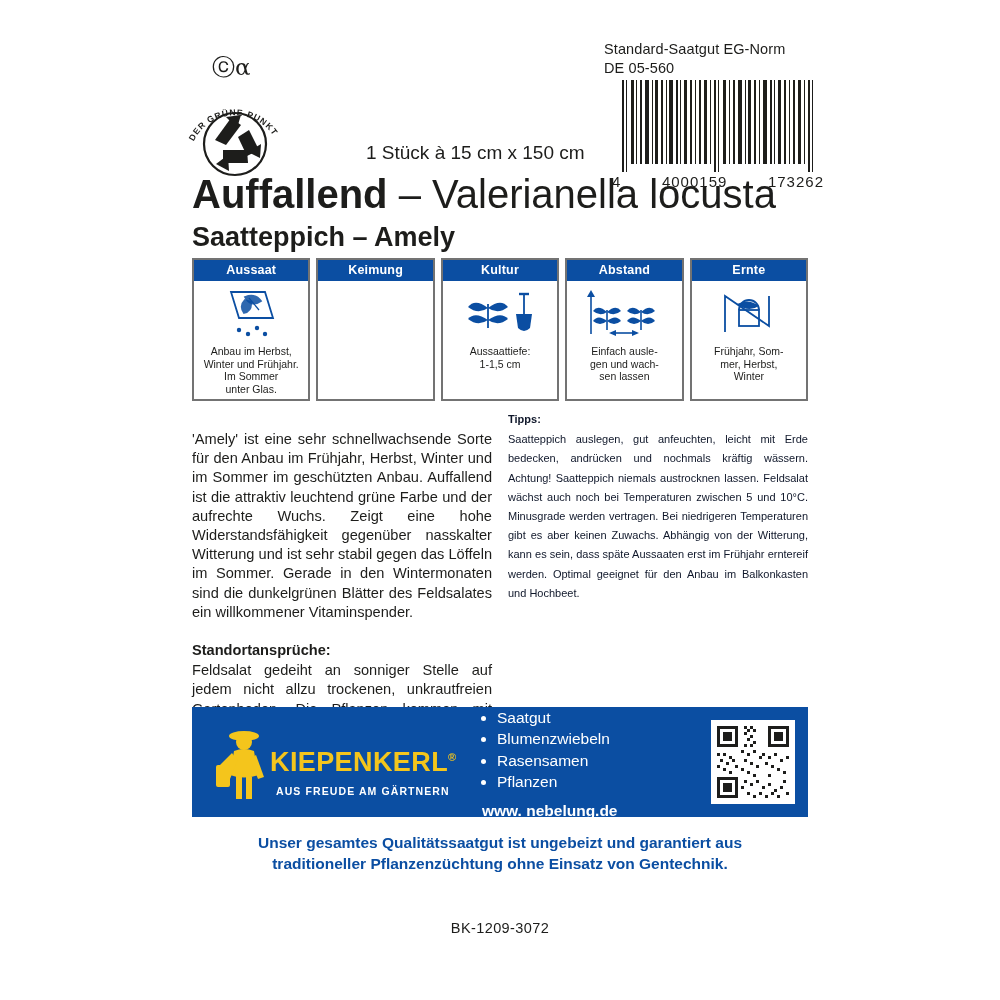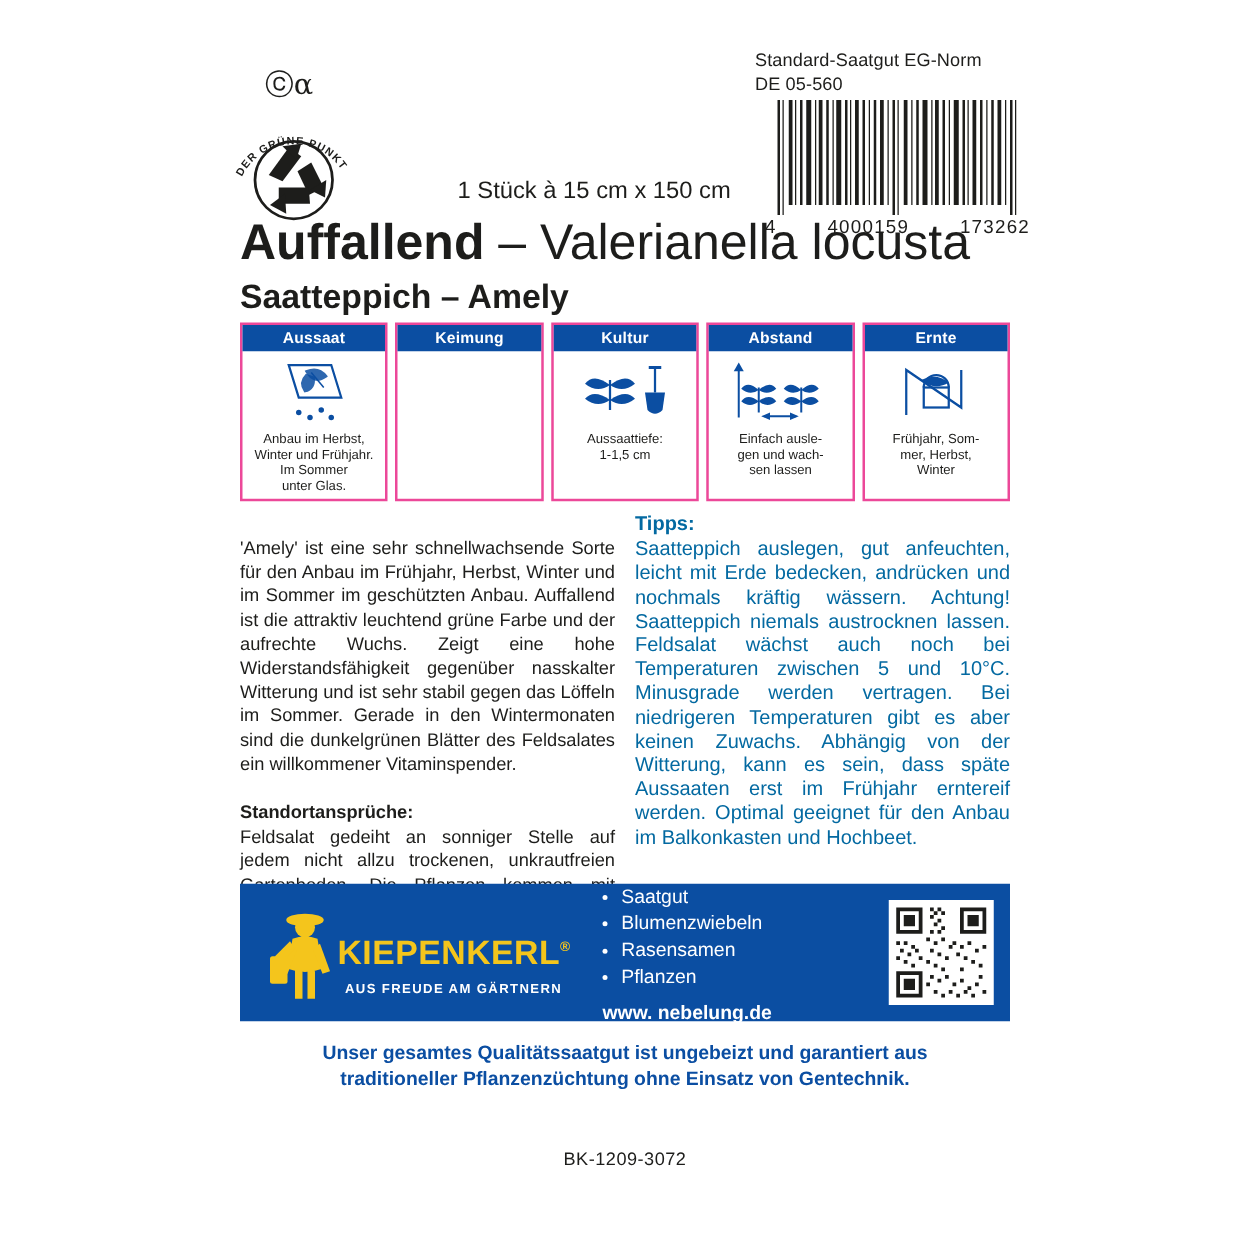--- a/index.html
+++ b/index.html
@@ -101,21 +101,21 @@
   .panels {
     position: absolute;
     left: 192px; top: 258px;
     width: 616px;
     height: 143px;
     display: flex;
     gap: 6px;
   }
   .panel {
     width: 119px;
-    border: 2px solid #ec4899;
+    border: 2px solid #737373;
     display: flex;
     flex-direction: column;
     background: #fff;
   }
   .panel-head {
     background: #0b4ea2;
     color: #fff;
     font-size: 12.5px;
     font-weight: bold;
     text-align: center;
@@ -152,24 +152,24 @@
     font-size: 14.6px;
     line-height: 19.2px;
     text-align: justify;
     color: #1d1d1b;
     margin-top: 20px;
   }
   .col-right {
     position: absolute;
     left: 508px; top: 410px;
     width: 300px;
-    font-size: 16px;
+    font-size: 11px;
     line-height: 19.2px;
     text-align: justify;
-    color: #0369a1;
+    color: #0f172a;
   }
   .sec-head {
     font-weight: bold;
     margin: 0 0 1px 0;
   }
   .sec-body { margin: 0; }
   .spacer { height: 19px; }
 
   
   .brandbox {

